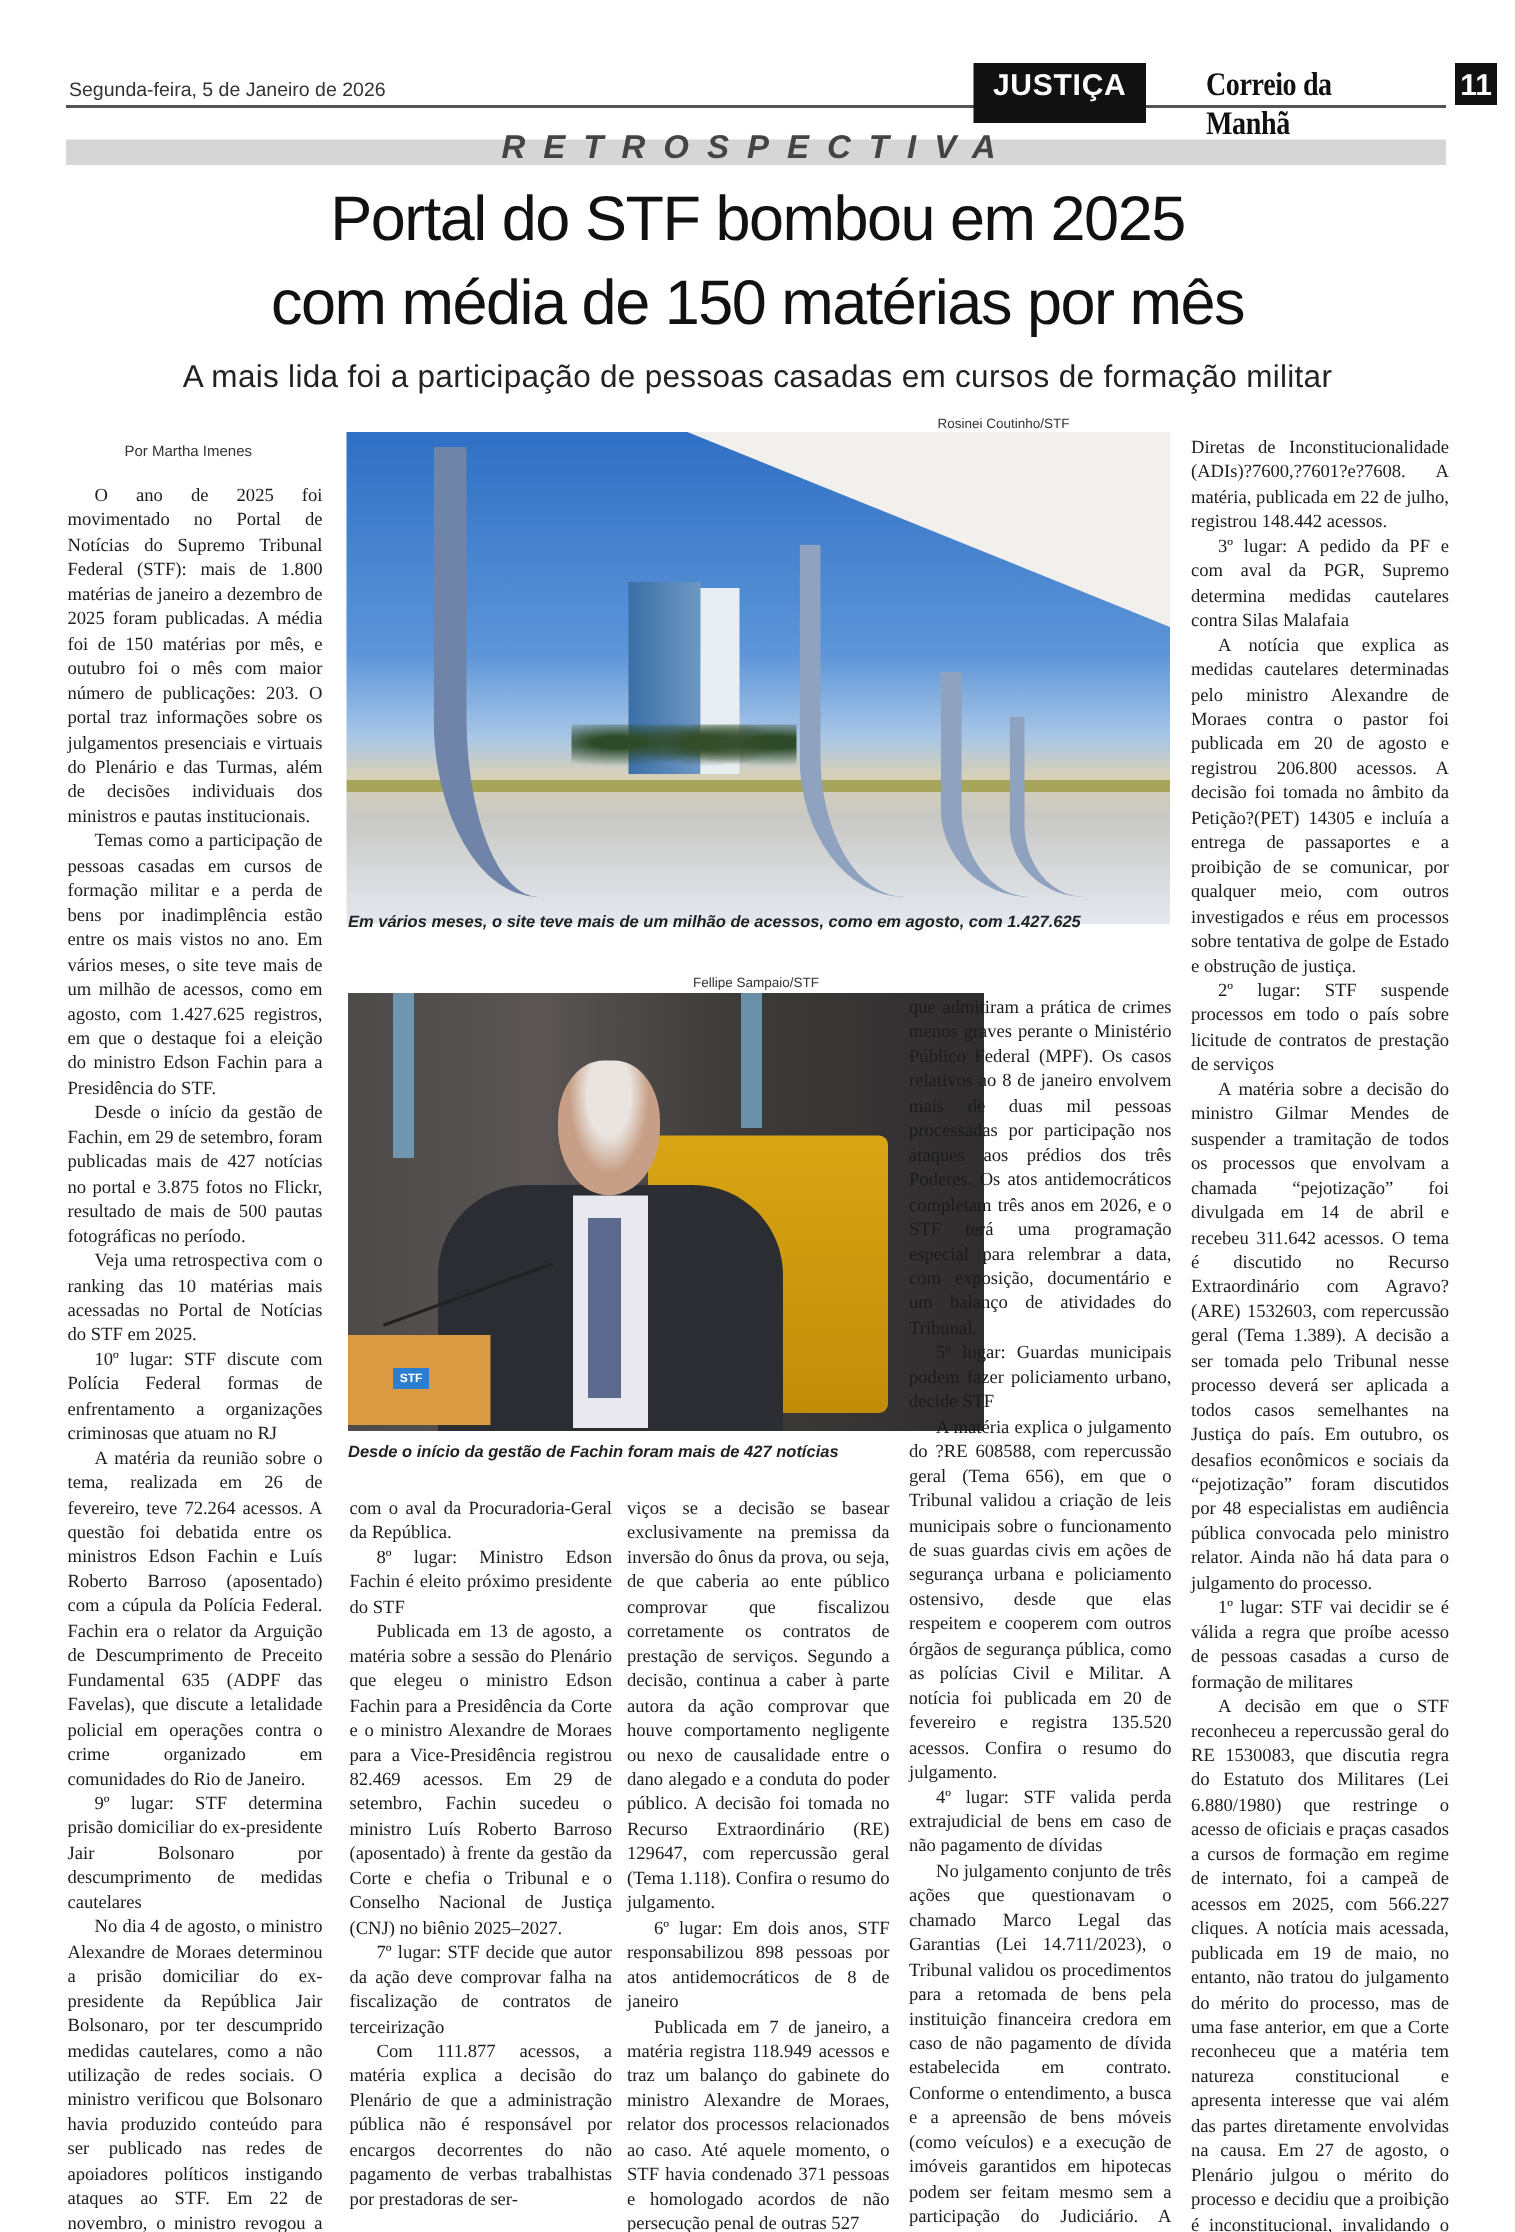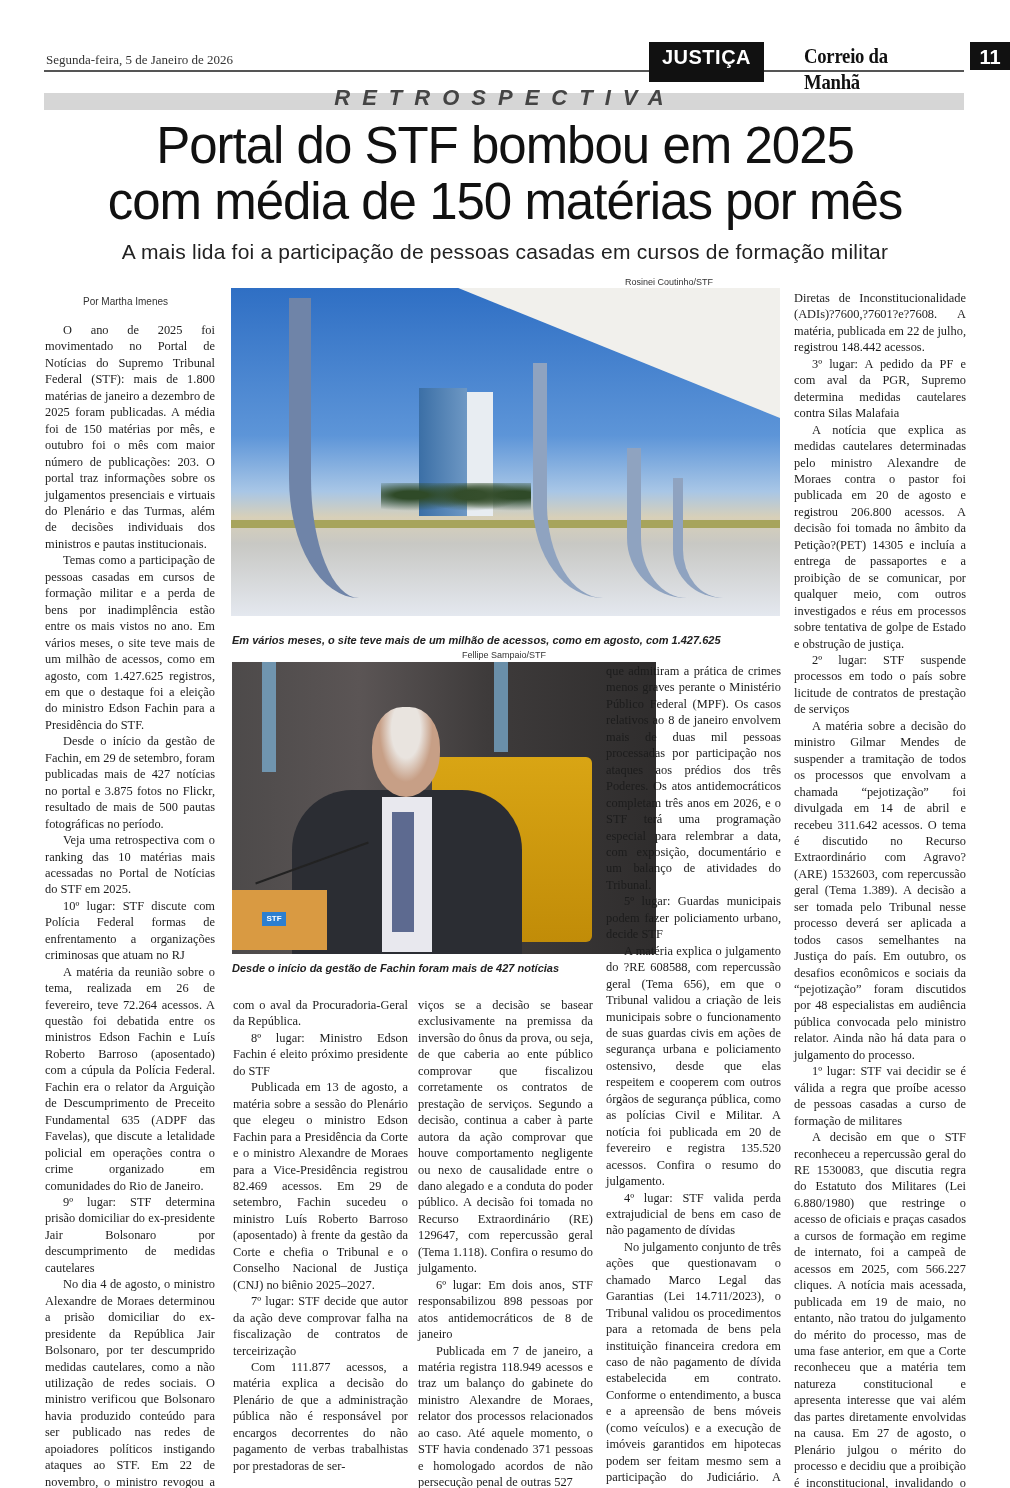--- a/index.html
+++ b/index.html
@@ -1,32 +1,32 @@
 <!DOCTYPE html>
 <html><head>
 <meta charset="utf-8">
 <style>
   * { box-sizing: border-box; margin: 0; padding: 0; }
   html, body { width: 1010px; height: 1488px; background: #ffffff; overflow: hidden; }
   body { position: relative; font-family: "Liberation Serif", serif; color: #1a1a1a; }
 
   .masthead { position: absolute; left: 44px; top: 40px; width: 920px; height: 32px; border-bottom: 2px solid #555; }
-  .date { position: absolute; left: 2px; top: 12px; font-family: Liberation Serif, serif; font-size: 13px; color: #333; }
+  .date { position: absolute; left: 2px; top: 12px; font-family: Liberation Sans, sans-serif; font-size: 13px; color: #333; }
   .section { position: absolute; left: 605px; top: 2px; width: 115px; height: 40px; background: #111; color: #fff;
              font-family: "Liberation Sans", sans-serif; font-weight: bold; font-size: 20px; text-align: center; line-height: 30px; letter-spacing: 0.5px; }
   .paper { position: absolute; left: 760px; top: 3px; font-family: "Liberation Serif", serif; font-weight: bold; font-size: 22px; color: #111; transform: scaleX(0.85); transform-origin: left center; letter-spacing: -0.3px; }
-  .pagenum { position: absolute; left: 926px; top: 2px; width: 40px; height: 28px; background: #111; color: #fff;
+  .pagenum { position: absolute; left: 926px; top: 2px; width: 28px; height: 28px; background: #111; color: #fff;
              font-family: "Liberation Sans", sans-serif; font-weight: bold; font-size: 20px; text-align: center; line-height: 30px; }
 
   .kicker-bar { position: absolute; left: 44px; top: 93px; width: 920px; height: 17px; background: #d6d6d6; }
   .kicker { position: absolute; left: 0; top: 85px; width: 1010px; text-align: center; font-family: "Liberation Sans", sans-serif;
             font-style: italic; font-weight: bold; font-size: 22px; letter-spacing: 12px; color: #444; }
 
   .headline { position: absolute; left: 0; top: 118px; width: 1010px; text-align: center; font-family: "Liberation Sans", sans-serif;
-              font-weight: 500; font-size: 51px; line-height: 56px; color: #111; letter-spacing: -1px; }
+              font-weight: 500; font-size: 42px; line-height: 56px; color: #111; letter-spacing: -1px; }
   .subhead { position: absolute; left: 0; top: 240px; width: 1010px; text-align: center; font-family: "Liberation Sans", sans-serif;
              font-size: 21px; color: #222; letter-spacing: 0.2px; }
 
   .byline { position: absolute; left: 45px; top: 296px; font-family: "Liberation Sans", sans-serif; font-size: 10px; color: #333; padding-left: 38px; }
 
   .col { position: absolute; font-size: 12.4px; line-height: 16.45px; text-align: justify; hyphens: auto; color: #1c1c1c; }
   .col p { text-indent: 18px; }
   .col1 { left: 45px; top: 322px; width: 170px; }
   .col2 { left: 233px; top: 997px; width: 175px; }
   .col3 { left: 418px; top: 997px; width: 175px; }
@@ -45,21 +45,21 @@
   .photo1 .tower2 { position: absolute; left: 236px; top: 104px; width: 26px; height: 124px; background: #e8edf2; }
   .photo1 .col-arc { position: absolute; bottom: 18px; width: 70px; height: 300px; border-left: 14px solid #8fa3c0; border-bottom-left-radius: 100% 40%; }
   .photo1 .arc1 { left: 58px; height: 300px; border-left-width: 22px; border-color: #6f84a8; }
   .photo1 .arc2 { left: 302px; height: 235px; }
   .photo1 .arc3 { left: 396px; height: 150px; width: 60px; }
   .photo1 .arc4 { left: 442px; height: 120px; width: 50px; border-left-width: 10px; }
   .photo1 .palms { position: absolute; left: 150px; top: 195px; width: 150px; height: 40px; background: radial-gradient(ellipse at 20% 30%, #2f4a28 10%, transparent 40%), radial-gradient(ellipse at 60% 30%, #354e2c 12%, transparent 40%), radial-gradient(ellipse at 90% 30%, #2f4a28 10%, transparent 40%); }
   .photo1 .lawn { position: absolute; left: 0; top: 232px; width: 549px; height: 8px; background: #a7a45c; }
 
   .caption { position: absolute; font-family: "Liberation Sans", sans-serif; font-style: italic; font-weight: bold; font-size: 11px; color: #222; }
-  .caption1 { left: 232px; top: 634px; }
+  .caption1 { left: 232px; top: 609px; }
   .caption2 { left: 232px; top: 962px; }
 
   .photo2 { position: absolute; left: 232px; top: 662px; width: 424px; height: 292px; background: linear-gradient(90deg, #4d4a4a 0%, #5b5555 30%, #3e3b3b 60%, #2f2d2d 100%); padding-left: 20px; }
   .photo2 .chair { position: absolute; left: 200px; top: 95px; width: 160px; height: 185px; background: linear-gradient(180deg, #d9a514, #c18c08); border-radius: 6px; }
   .photo2 .robe { position: absolute; left: 60px; top: 128px; width: 230px; height: 164px; background: #2b2d33; border-radius: 60px 60px 0 0; }
   .photo2 .shirt { position: absolute; left: 150px; top: 135px; width: 50px; height: 155px; background: #e8e8ee; }
   .photo2 .tie { position: absolute; left: 160px; top: 150px; width: 22px; height: 120px; background: #5d6a90; }
   .photo2 .head { position: absolute; left: 140px; top: 45px; width: 68px; height: 90px; background: radial-gradient(ellipse at 50% 25%, #e9e4df 30%, #c79f86 55%); border-radius: 45% 45% 50% 50%; }
   .photo2 .laptop { position: absolute; left: 0; top: 228px; width: 95px; height: 60px; background: #d99a42; }
   .photo2 .logo { position: absolute; left: 30px; top: 250px; width: 24px; height: 14px; background: #2c7fd0; color: #fff; font-family: "Liberation Sans", sans-serif; font-weight: bold; font-size: 8px; text-align: center; line-height: 14px; }

